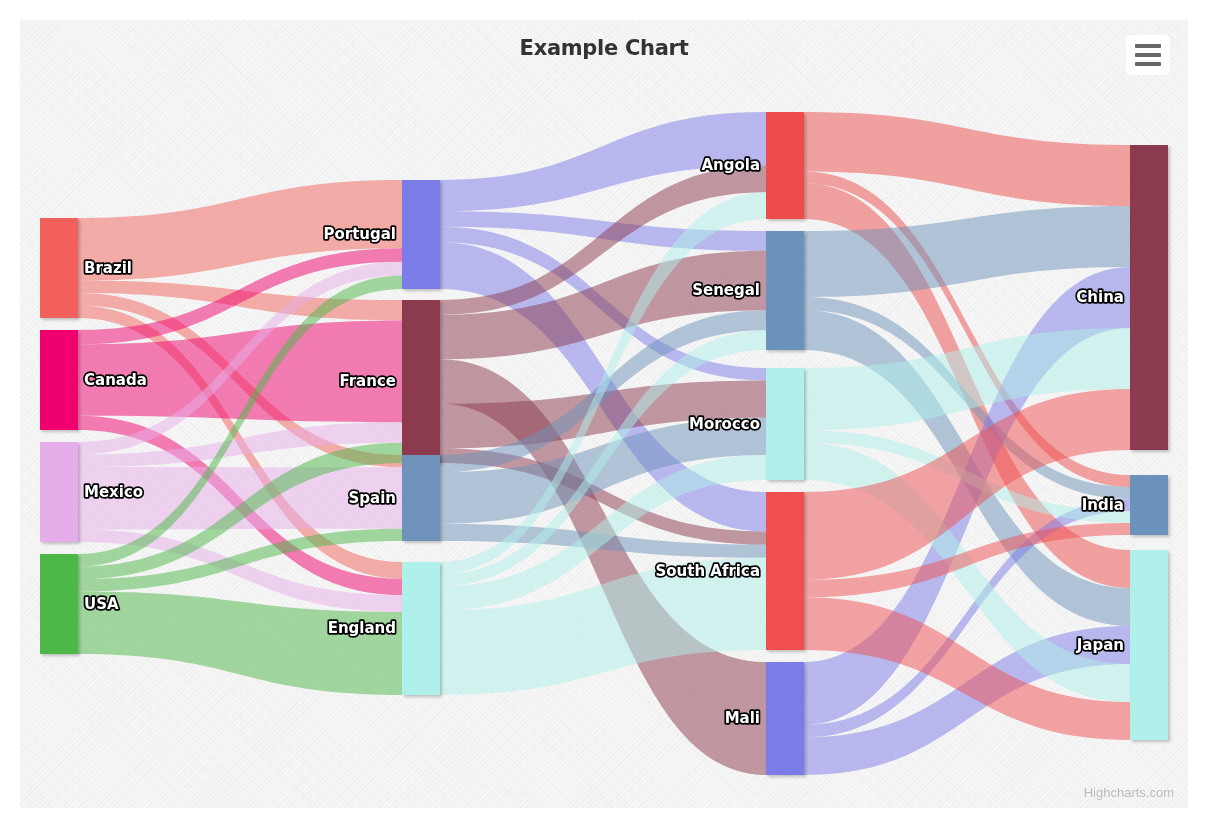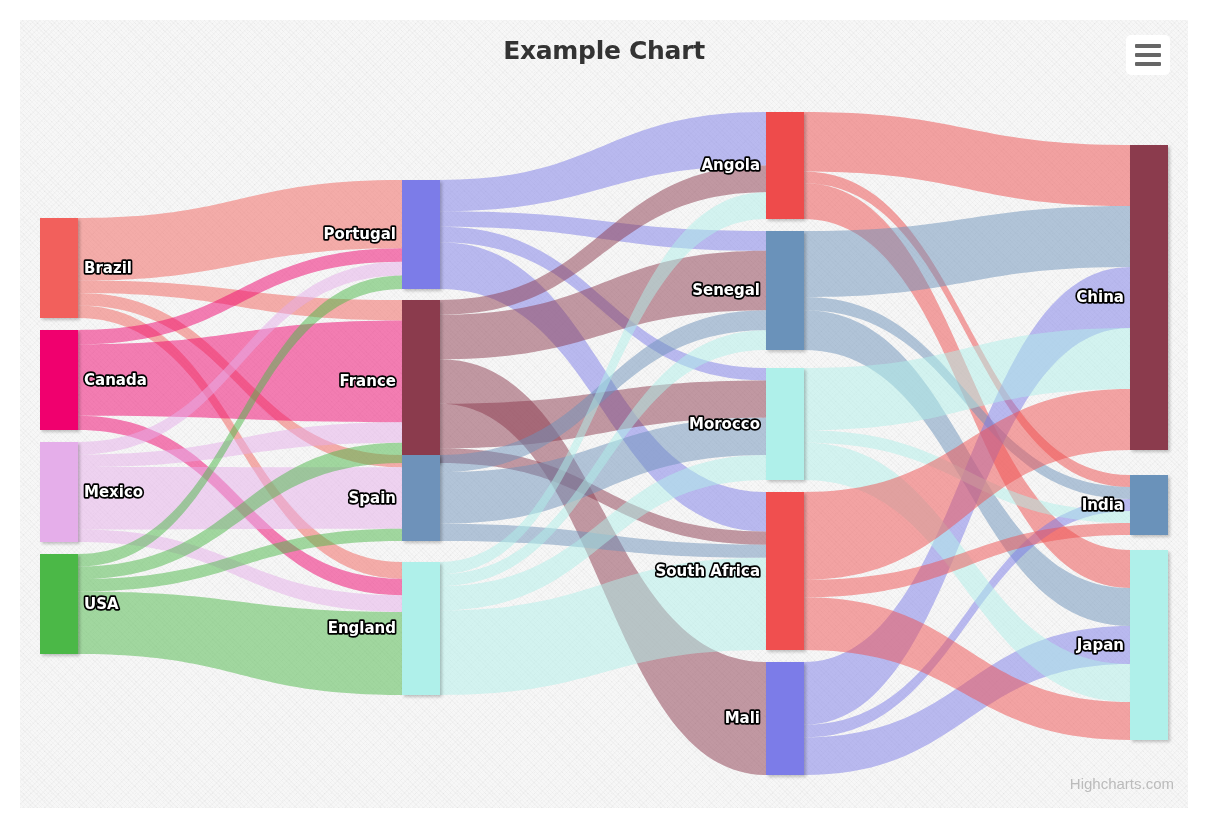--- a/index.html
+++ b/index.html
@@ -13,43 +13,43 @@
     background-color:#f7f7f7;
     background-image:
       repeating-linear-gradient(45deg, rgba(0,0,0,0.022) 0px, rgba(0,0,0,0.022) 1px, transparent 1px, transparent 3px),
       repeating-linear-gradient(-45deg, rgba(0,0,0,0.018) 0px, rgba(0,0,0,0.018) 1px, transparent 1px, transparent 4px),
       radial-gradient(rgba(0,0,0,0.03) 0.6px, transparent 0.7px);
     background-size:auto,auto,7px 7px;
     overflow:hidden;
   }
   #chart-title{
     position:absolute;left:0;top:16px;width:100%;text-align:center;
-    font-size:25px;font-weight:bold;color:#333333;
+    font-size:21px;font-weight:bold;color:#333333;
     font-family:"DejaVu Sans","Liberation Sans",sans-serif;
     letter-spacing:-0.3px;
     -webkit-font-smoothing:antialiased;
   }
   #menu-button{
     position:absolute;right:18px;top:15px;width:44px;height:40px;
     background:#ffffff;border-radius:5px;
     display:flex;flex-direction:column;justify-content:center;align-items:center;gap:5px;
     cursor:pointer;
   }
   #menu-button .bar{width:26px;height:4px;background:#666666;border-radius:1px;}
   #sankey-svg{position:absolute;left:0;top:0;width:1168px;height:788px;}
   .node-label{
     font-family:"DejaVu Sans","Liberation Sans",sans-serif;
     font-size:15px;font-weight:bold;fill:#ffffff;
     stroke:#000000;stroke-width:3.4px;stroke-linejoin:round;
     paint-order:stroke fill;
     dominant-baseline:middle;
   }
   #credits{
-    position:absolute;right:14px;bottom:16px;
-    font-size:15px;color:#bbbbbb;
+    position:absolute;right:14px;bottom:8px;
+    font-size:13px;color:#bbbbbb;
     font-family:"Liberation Sans",sans-serif;
   }
 </style>
 </head>
 <body>
 
 <div id="chart-root">
 
   <div id="chart-title">Example Chart</div>
 

